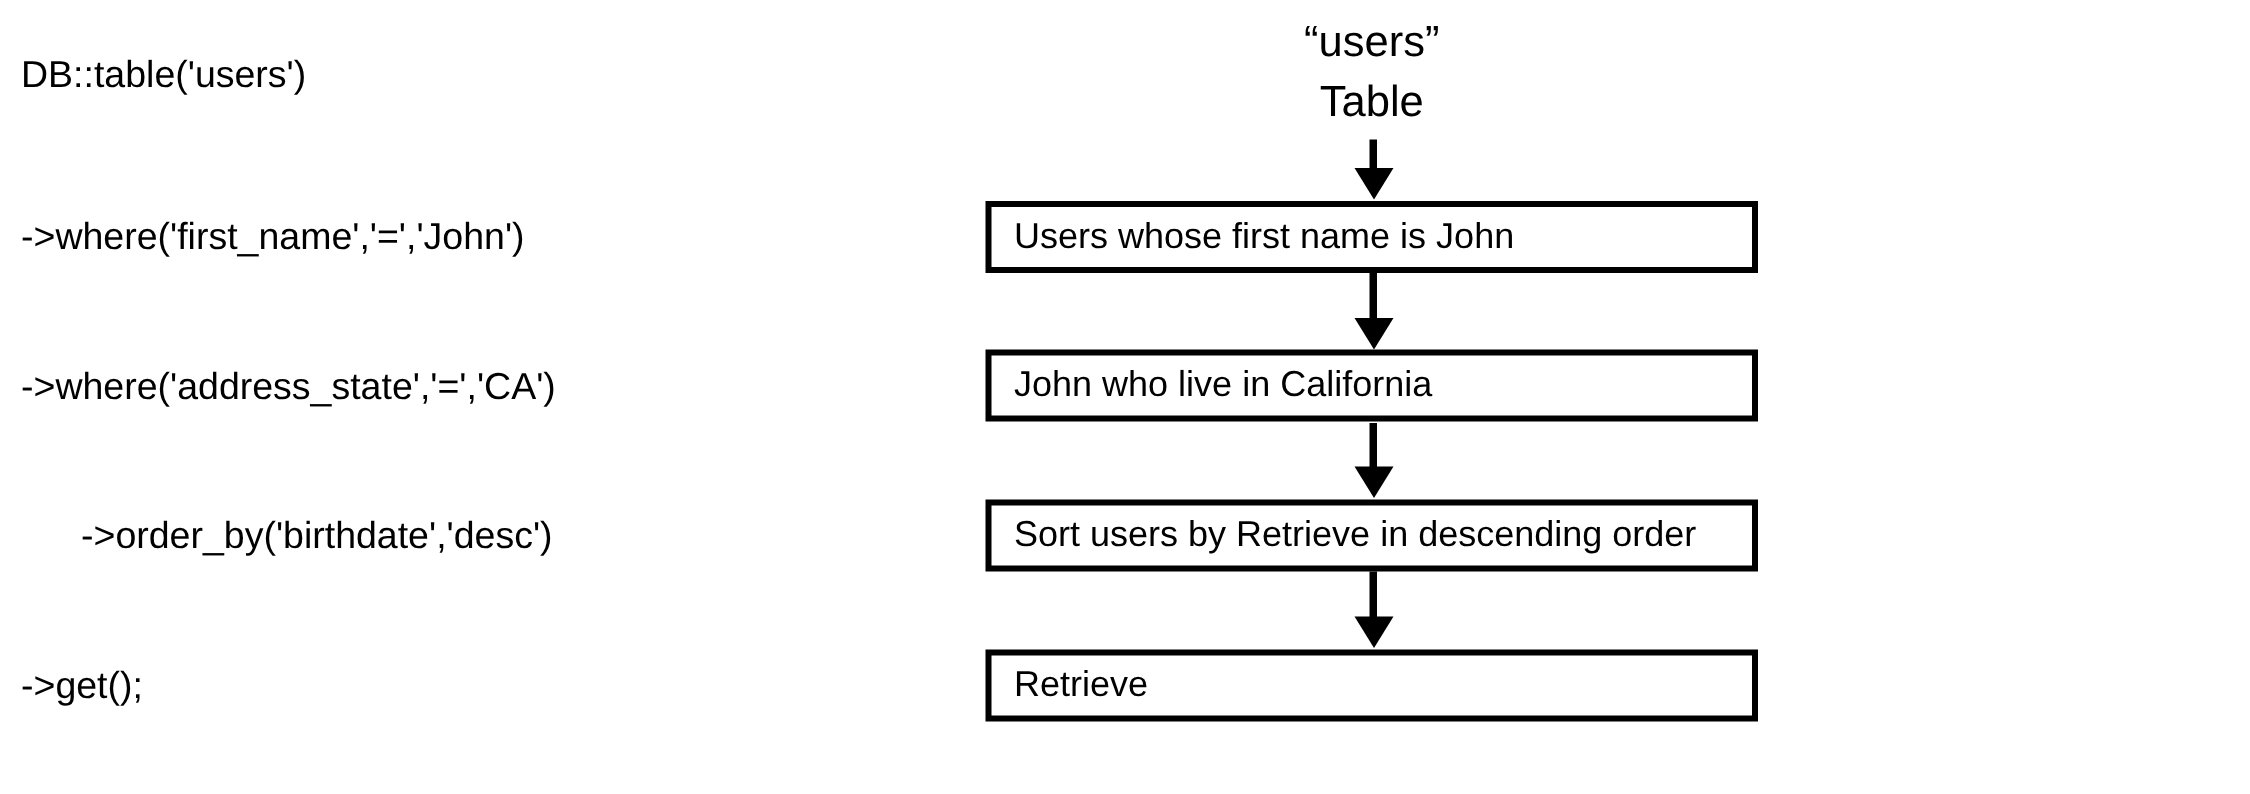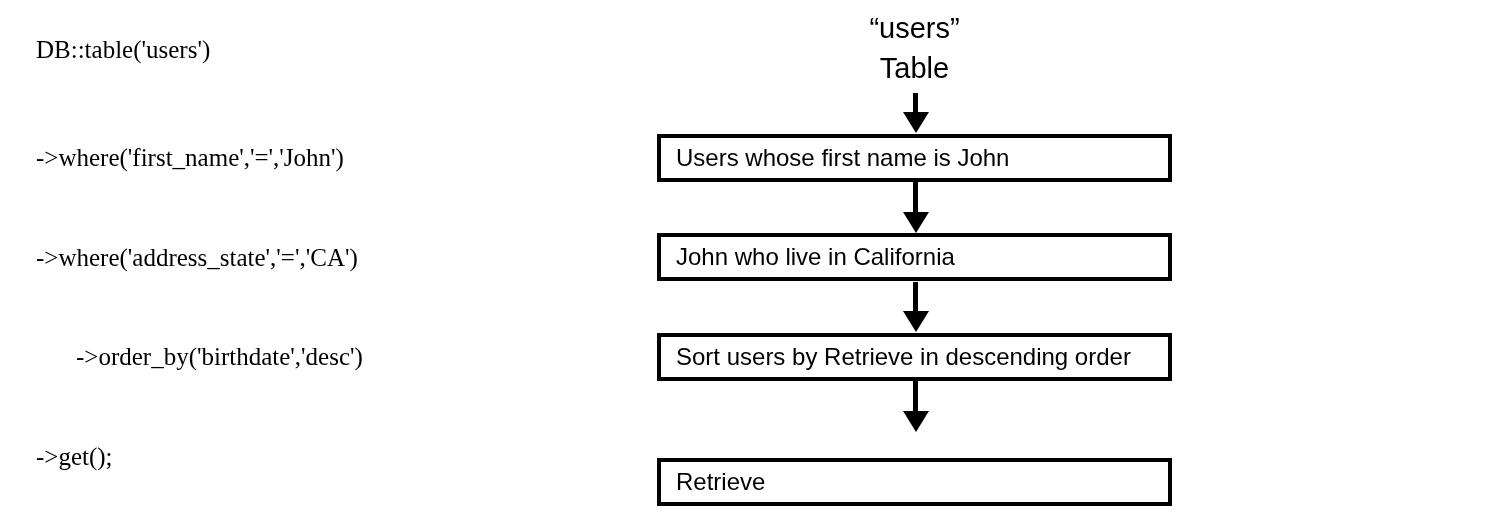--- a/index.html
+++ b/index.html
@@ -10,22 +10,22 @@
     position: relative;
     width: 1500px;
     height: 529px;
     background: var(--bg);
     overflow: hidden;
   }
 
   
   .code-line {
     position: absolute;
-    left: 36px;
-    font-family: Liberation Serif, serif;
+    left: 14px;
+    font-family: Liberation Sans, sans-serif;
     font-size: 25px;
     line-height: 30px;
     color: var(--fg);
     white-space: pre;
   }
   .cl0 { top: 35px; }
   .cl1 { top: 143px; }
   .cl2 { top: 243px; }
   .cl3 { top: 342px; margin-left: 40px; }
   .cl4 { top: 442px; }
@@ -55,21 +55,21 @@
     align-items: center;
     padding-left: 15px;
     font-family: "Liberation Sans", sans-serif;
     font-size: 24px;
     color: var(--fg);
     white-space: nowrap;
   }
   .b0 { top: 134px; }
   .b1 { top: 233px; }
   .b2 { top: 333px; }
-  .b3 { top: 458px; }
+  .b3 { top: 433px; }
 
   
   .arrow {
     position: absolute;
     left: 913px;
     width: 5px;
     background: var(--fg);
   }
   .arrow::after {
     content: "";

